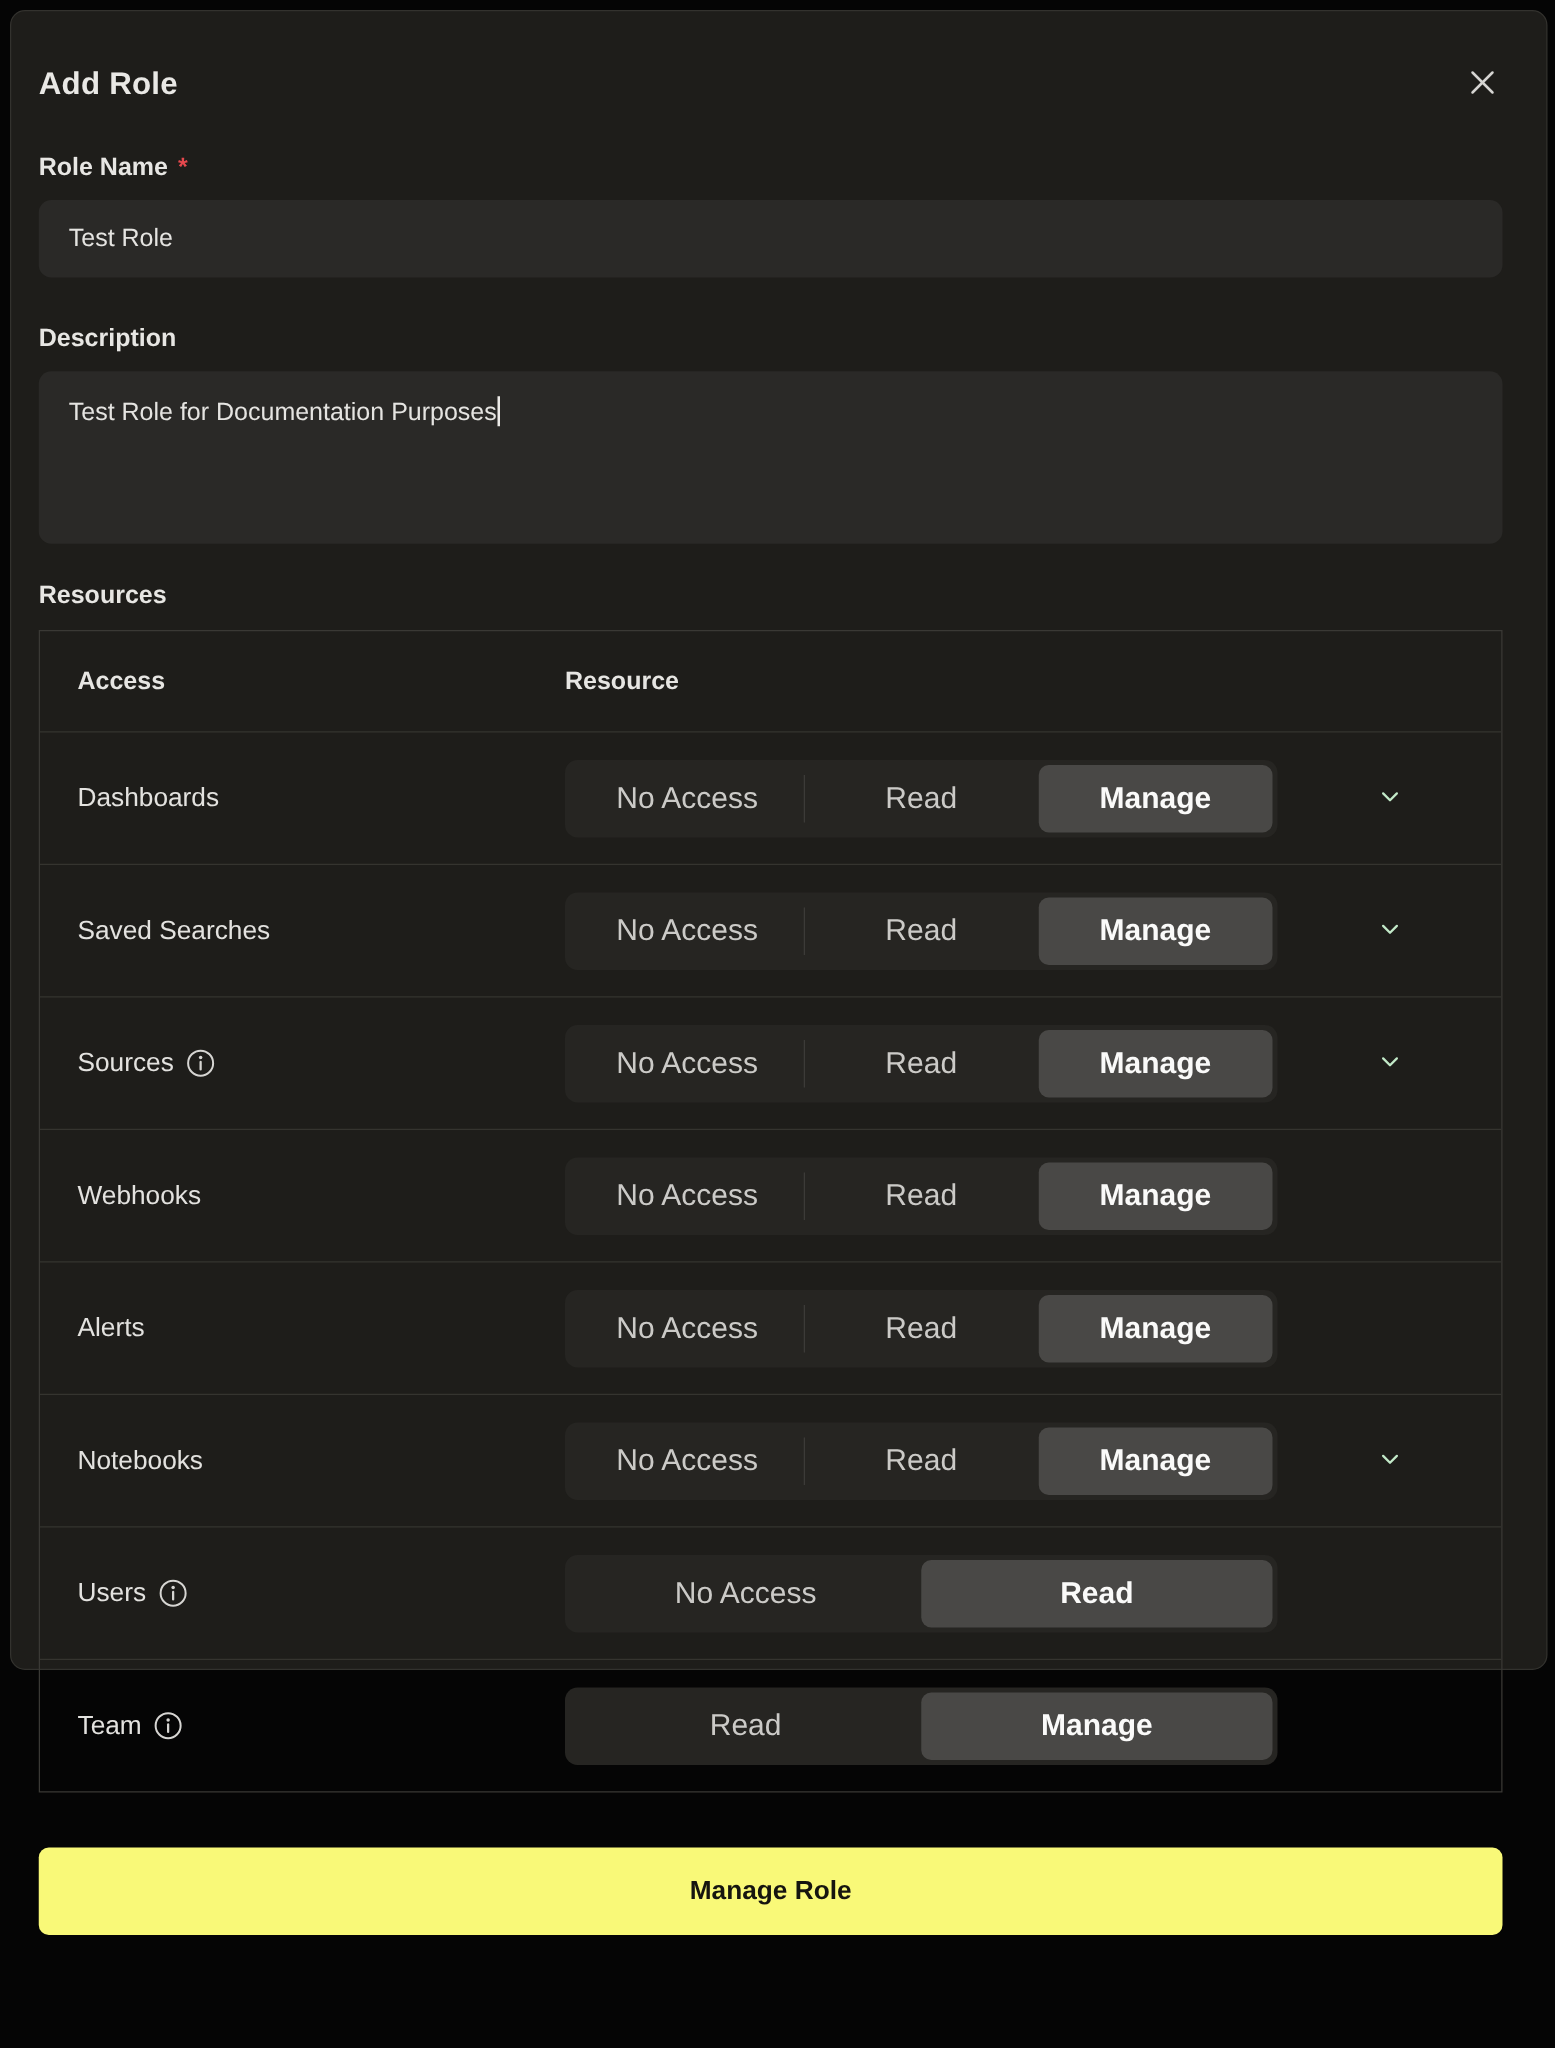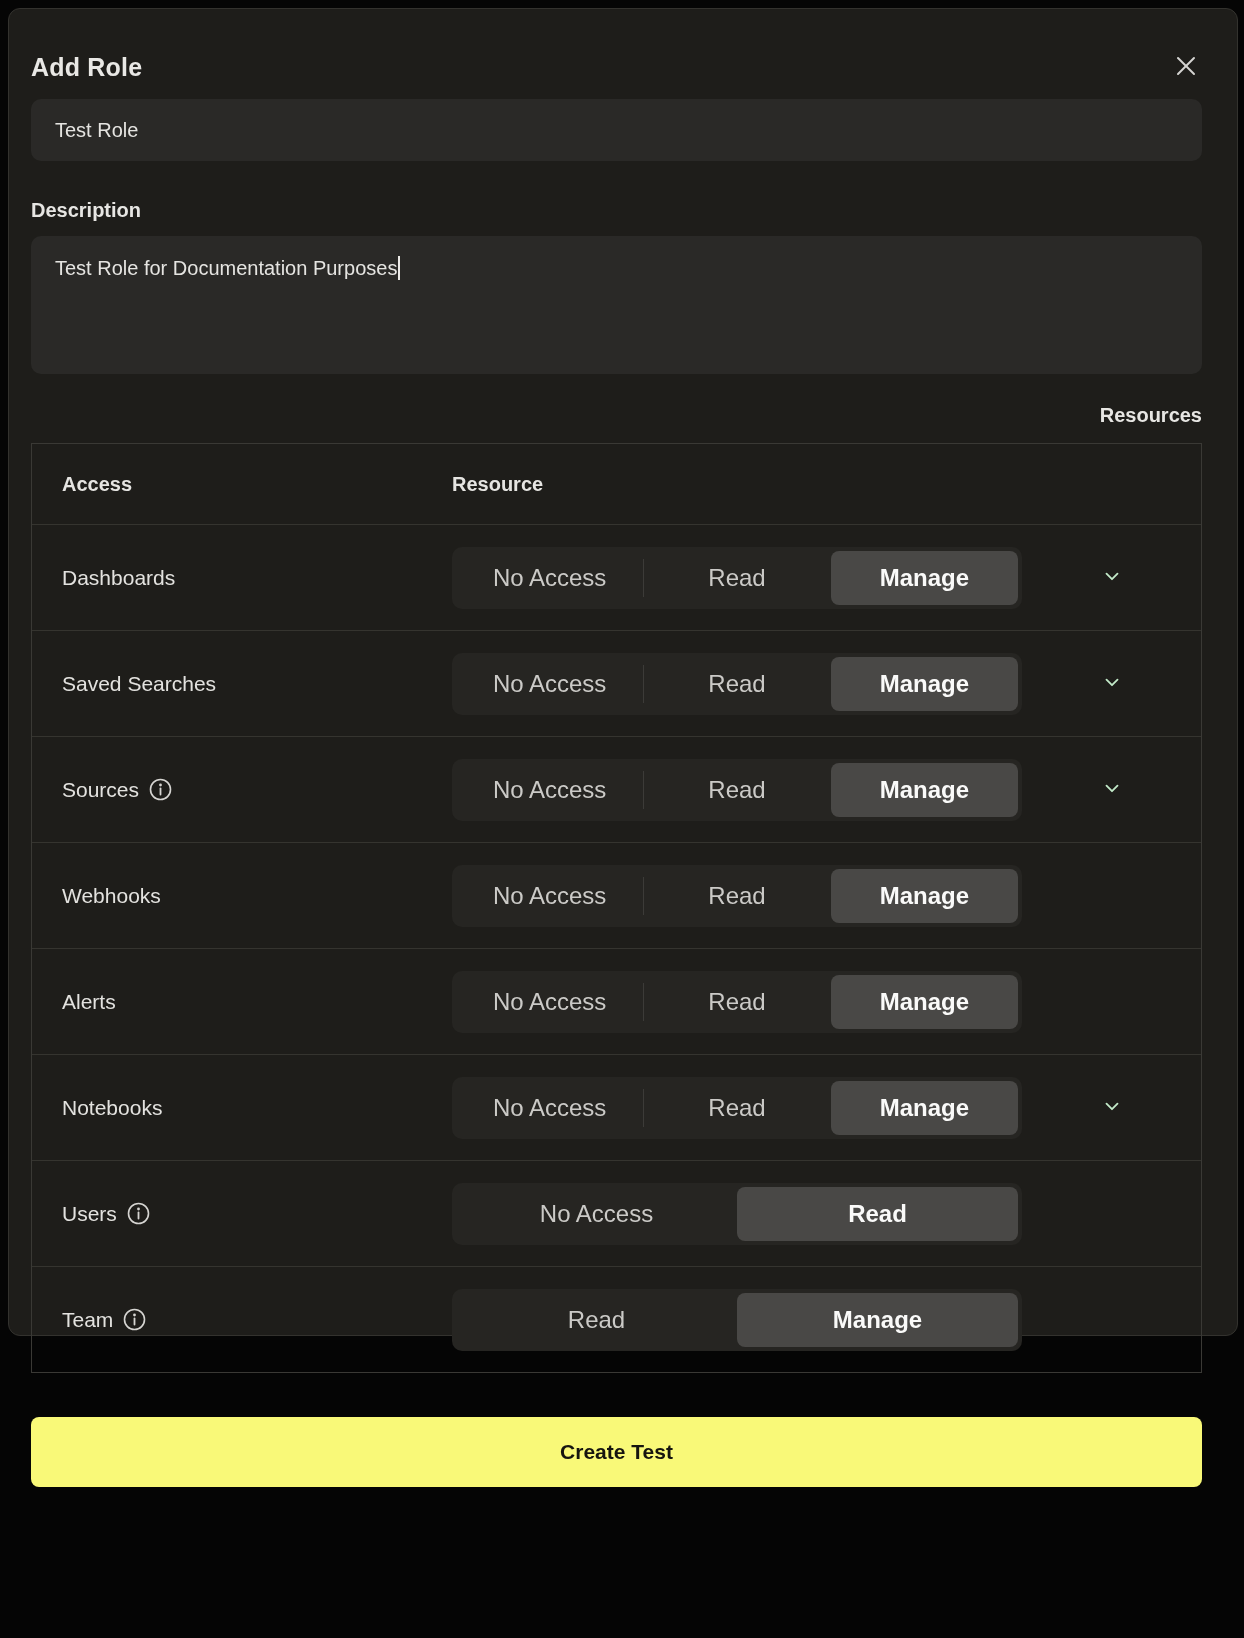--- a/index.html
+++ b/index.html
@@ -55,21 +55,21 @@
     color: #e5e4e1; font-size: 20px;
     padding: 20px 24px;
     cursor: text;
   }
   .caret {
     display: inline-block; width: 2px; height: 24px;
     background: #eceae7; vertical-align: -5px; margin-left: 1px;
   }
   .section-label {
     margin-top: 30px;
-    font-size: 20px; font-weight: 700; color: #e7e6e3; text-align: right;
+    font-size: 20px; font-weight: 700; color: #e7e6e3;
   }
   .perm-table {
     margin-top: 16px;
     border: 1px solid #3a3935;
     width: 100%;
   }
   .perm-header, .perm-row {
     display: grid;
     grid-template-columns: 420px 570px 1fr;
     align-items: center;
@@ -131,20 +131,24 @@
     <button class="close-btn">
       <span>
         <svg width="28" height="28" viewBox="0 0 28 28">
           <line x1="6" y1="6" x2="22" y2="22" stroke="#d6d5d2" stroke-width="2" stroke-linecap="round"></line>
           <line x1="22" y1="6" x2="6" y2="22" stroke="#d6d5d2" stroke-width="2" stroke-linecap="round"></line>
         </svg>
       </span>
     </button>
   </div>
 
+  <div class="field-label">
+    <span>Role Name</span>
+    <span class="required">*</span>
+  </div>
   <input class="text-input" type="text" value="Test Role" style="">
 
   <div class="field-label">
     <span>Description</span>
   </div>
   <div class="textarea-box">
     <span>Test Role for Documentation Purposes</span><span class="caret"></span>
   </div>
 
   <div class="section-label">Resources</div>
@@ -283,15 +287,15 @@
           </div>
           <div class="segmented">
             <button class="segment">Read</button>
             <button class="segment selected">Manage</button>
           </div>
           <div class="chev-cell"></div>
         </div>
       </div>
   </div>
 
-  <button class="create-btn">Create Test</button>
+  <button class="create-btn">Manage Role</button>
 
 </div>
 
 </body></html>

